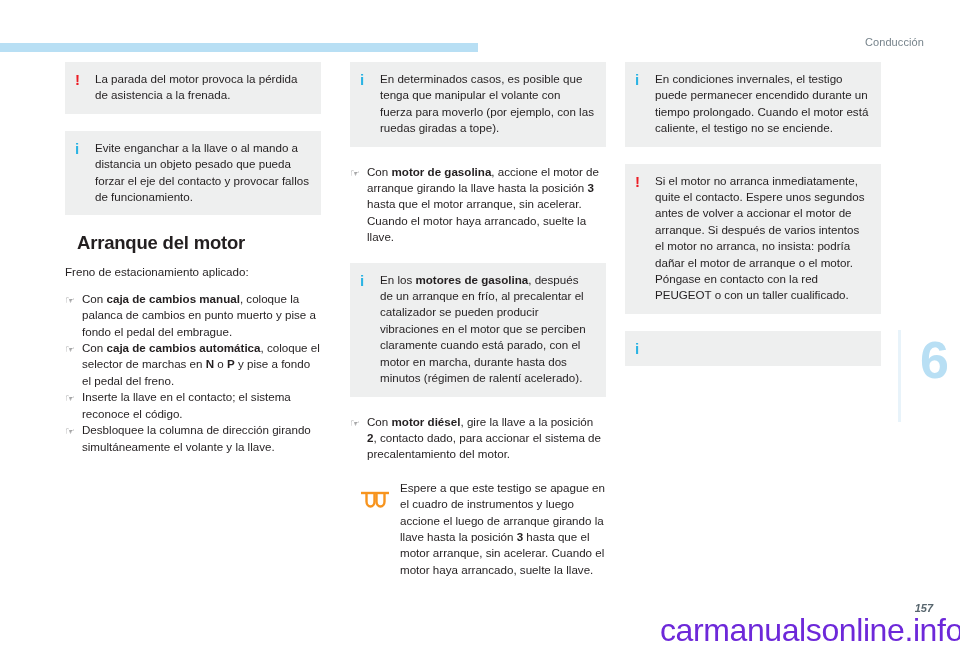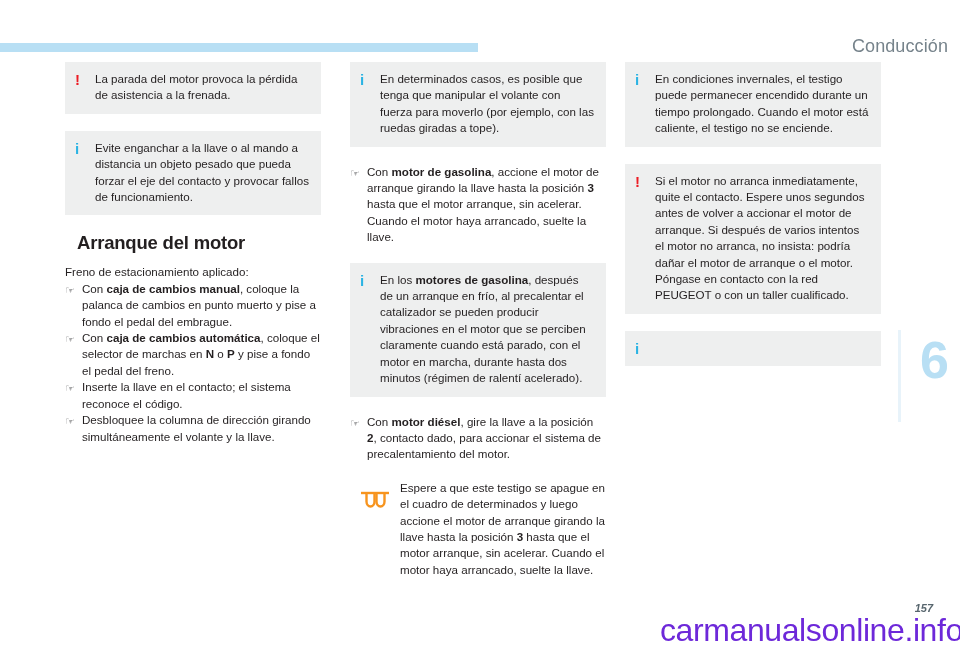--- a/index.html
+++ b/index.html
@@ -20,23 +20,23 @@
   #header-bar {
     position: absolute;
     left: 0;
     top: 43px;
     width: 478px;
     height: 9px;
     background: #b8dff4;
   }
   #header-title {
     position: absolute;
-    right: 12px;
+    right: 36px;
     top: 36px;
-    font-size: 18px;
+    font-size: 11px;
     color: #76838b;
     letter-spacing: .1px;
     white-space: nowrap;
   }
 
   
   #chapter-marker {
     position: absolute;
     right: 0;
     top: 330px;
@@ -72,21 +72,21 @@
   #col-middle { left: 350px; }
   #col-right  { left: 625px; }
 
   
   .para {
     font-size: 11.6px;
     line-height: 16.4px;
     margin: 0 0 18px 0;
     color: #231f20;
   }
-  .para.tight { margin-bottom: 0; }
+  .para.tight { margin-bottom: 10px; }
 
   h2.section-title {
     font-size: 18.5px;
     font-weight: bold;
     line-height: 22px;
     margin: 16px 0 10px 12px;
     color: #231f20;
     letter-spacing: -0.2px;
   }
 
@@ -289,21 +289,21 @@
   <div class="telltale-block">
     <span class="tell-ico">
       <svg width="34" height="20" viewBox="0 0 34 20" aria-hidden="true">
         <g fill="none" stroke="#f7941e" stroke-width="2.4" stroke-linecap="butt">
           <path d="M3 3 H31"></path>
           <path d="M8.5 3.6 V11.5 A4 5 0 0 0 16.5 11.5 V3.6"></path>
           <path d="M18.5 3.6 V11.5 A4 5 0 0 0 26.5 11.5 V3.6"></path>
         </g>
       </svg>
     </span>
-    <span class="tell-body"><span>Espere a que este testigo se apague en el cuadro de determinados y luego accione el motor de arranque girando la llave hasta la posición </span><b>3</b><span> hasta que el motor arranque, sin acelerar. Cuando el motor haya arrancado, suelte la llave.</span></span>
+    <span class="tell-body"><span>Espere a que este testigo se apague en el cuadro de instrumentos y luego accione el luego de arranque girando la llave hasta la posición </span><b>3</b><span> hasta que el motor arranque, sin acelerar. Cuando el motor haya arrancado, suelte la llave.</span></span>
   </div>
 
 </div>
 
 <div class="column" id="col-right">
 
   <div class="callout">
     <span class="ico">
       <span class="icon-info">i</span>
     </span>

